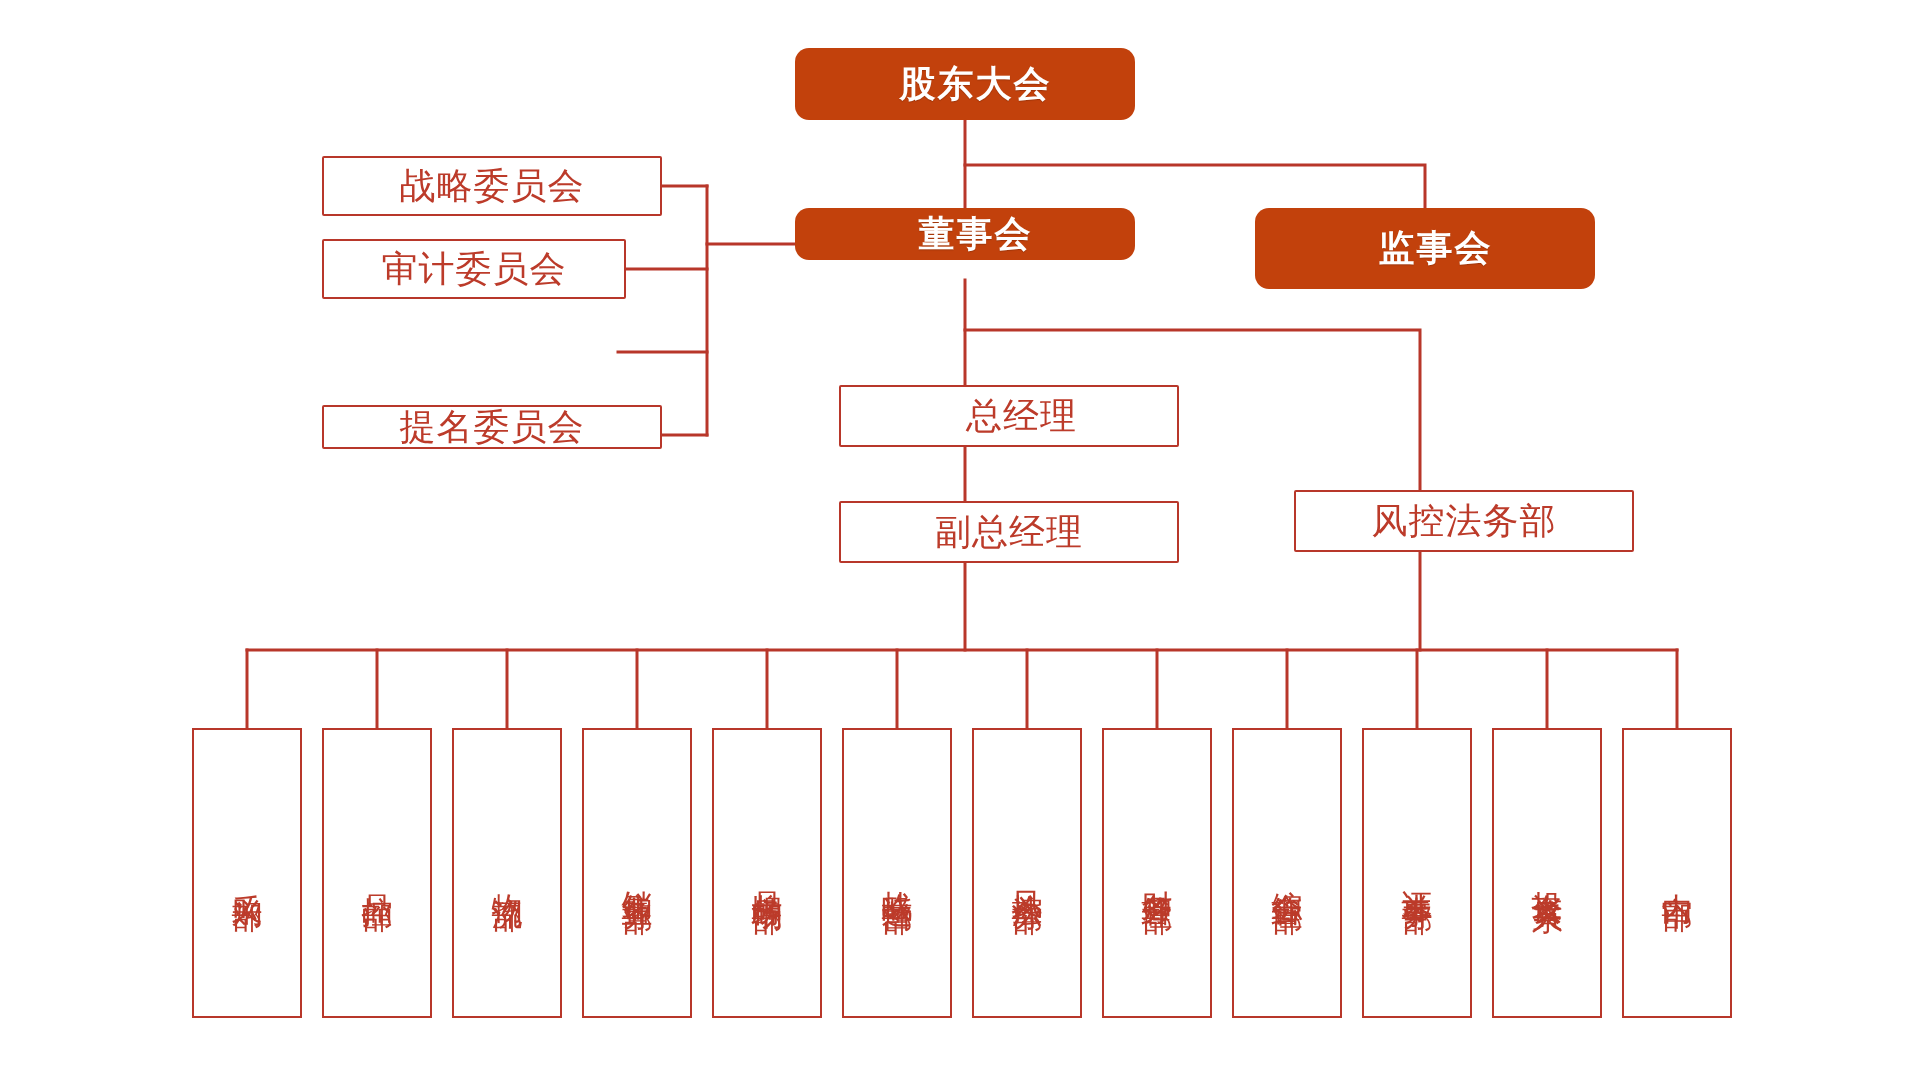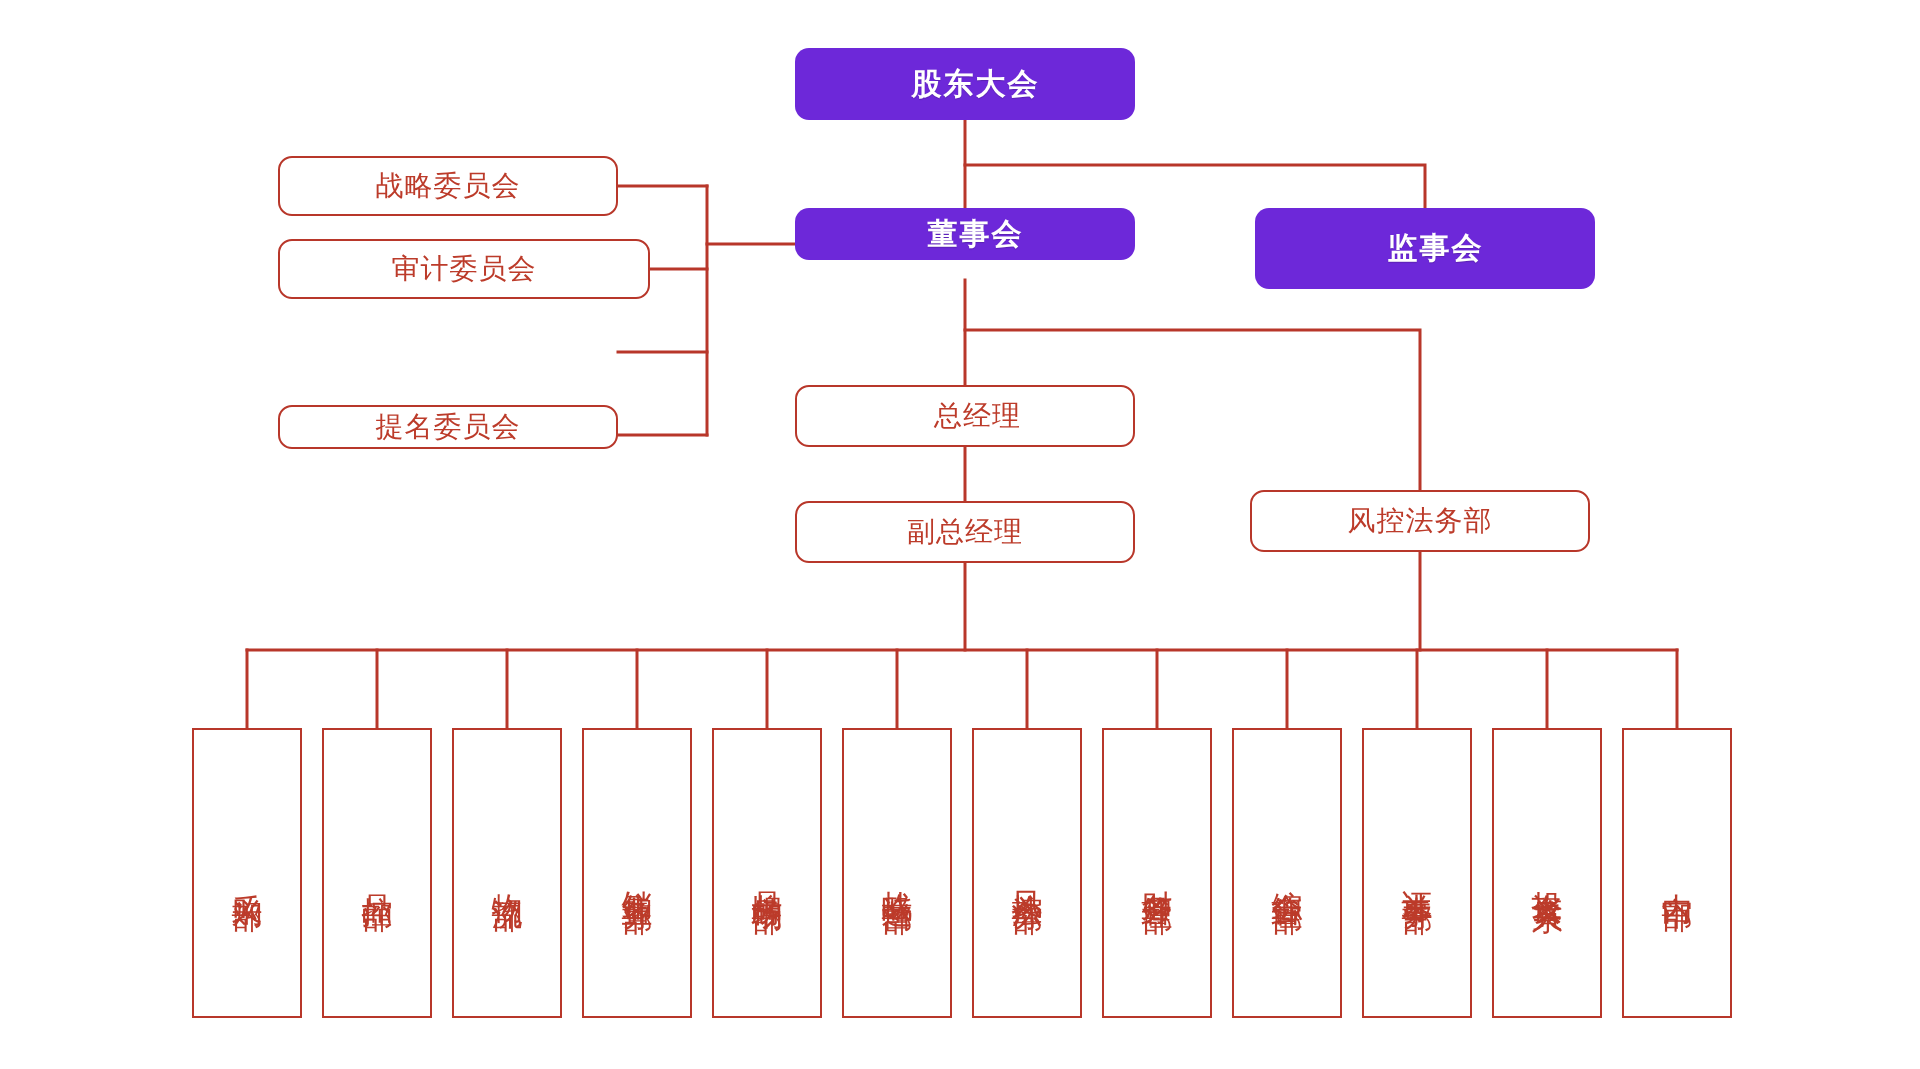--- a/index.html
+++ b/index.html
@@ -29,37 +29,38 @@
   .node {
     position: absolute;
     box-sizing: border-box;
     display: flex;
     align-items: center;
     justify-content: center;
     text-align: center;
   }
   
   .node.filled {
-    background: #6d28d9;
+    background: #c2410c;
     border-radius: 14px;
     color: #ffffff;
     font-weight: bold;
-    font-size: 30px;
+    font-size: 36px;
     letter-spacing: 2px;
     text-shadow: 0 1px 1px rgba(0,0,0,0.18);
     padding-left: 21px;
   }
   
   .node.outlined {
     background: #ffffff;
     border: 2.5px solid #B8372A;
-    border-radius: 14px;
+    border-radius: 2px;
     color: #BC3B2A;
-    font-size: 28px;
+    font-size: 36px;
     letter-spacing: 1px;
+    margin-left: 44px;
   }
   
   .node.dept {
     background: #ffffff;
     border: 2.5px solid #B8372A;
     border-radius: 0;
     color: #BC3B2A;
     font-size: 31px;
     letter-spacing: 3px;
     writing-mode: vertical-rl;
@@ -131,21 +132,21 @@
   </div>
 
   <div class="node filled" style="left:1255px; top:208px; width:340px; height:81px;">
     <span>监事会</span>
   </div>
 
   <div class="node outlined" style="left:278px; top:156px; width:340px; height:60px;">
     <span>战略委员会</span>
   </div>
 
-  <div class="node outlined" style="left:278px; top:239px; width:372px; height:60px;">
+  <div class="node outlined" style="left:278px; top:239px; width:304px; height:60px;">
     <span>审计委员会</span>
   </div>
 
 
   <div class="node outlined" style="left:278px; top:405px; width:340px; height:44px;">
     <span>提名委员会</span>
   </div>
 
   <div class="node outlined" style="left:795px; top:385px; width:340px; height:62px;padding-left:25px;">
     <span>总经理</span>

